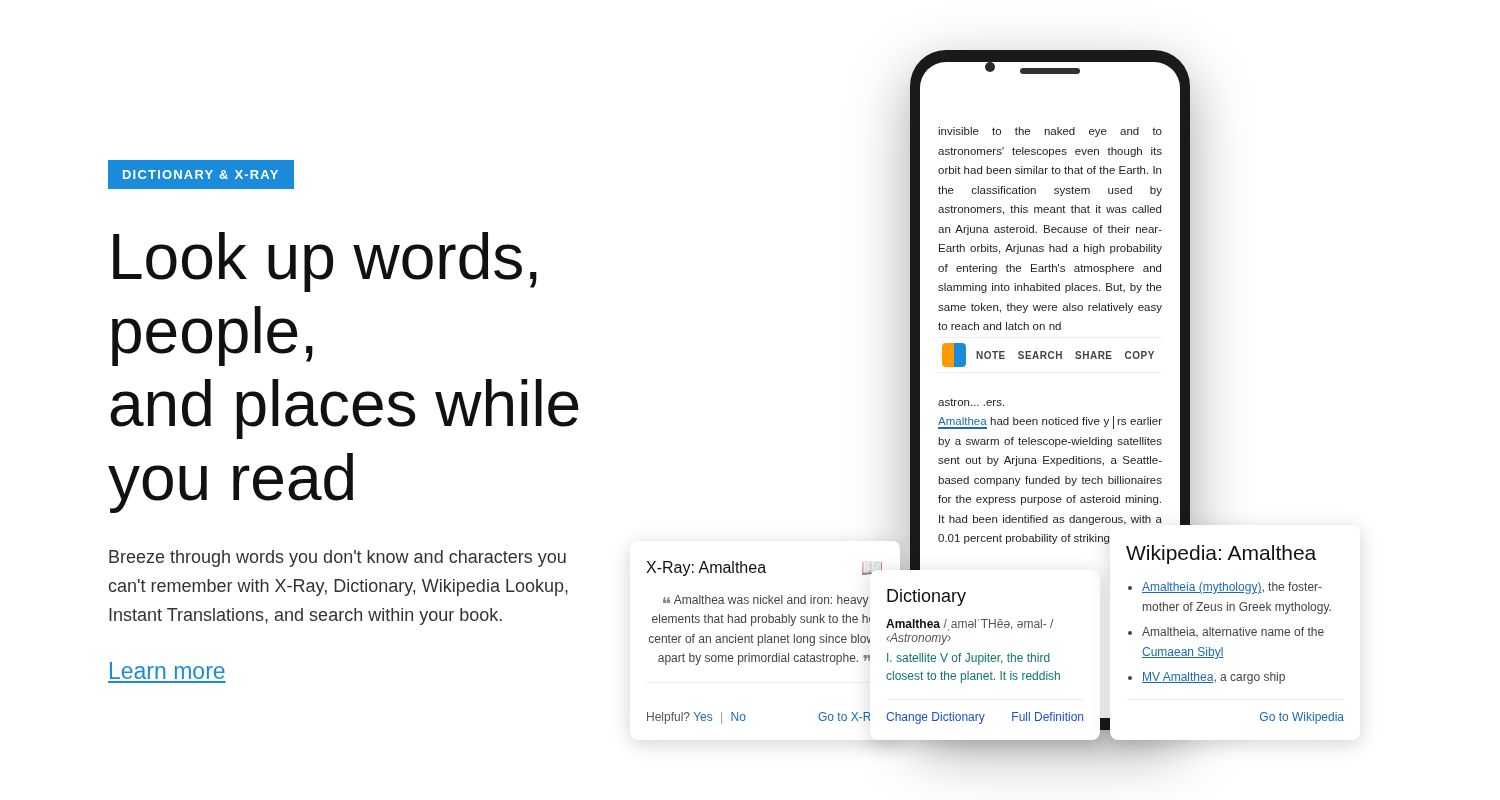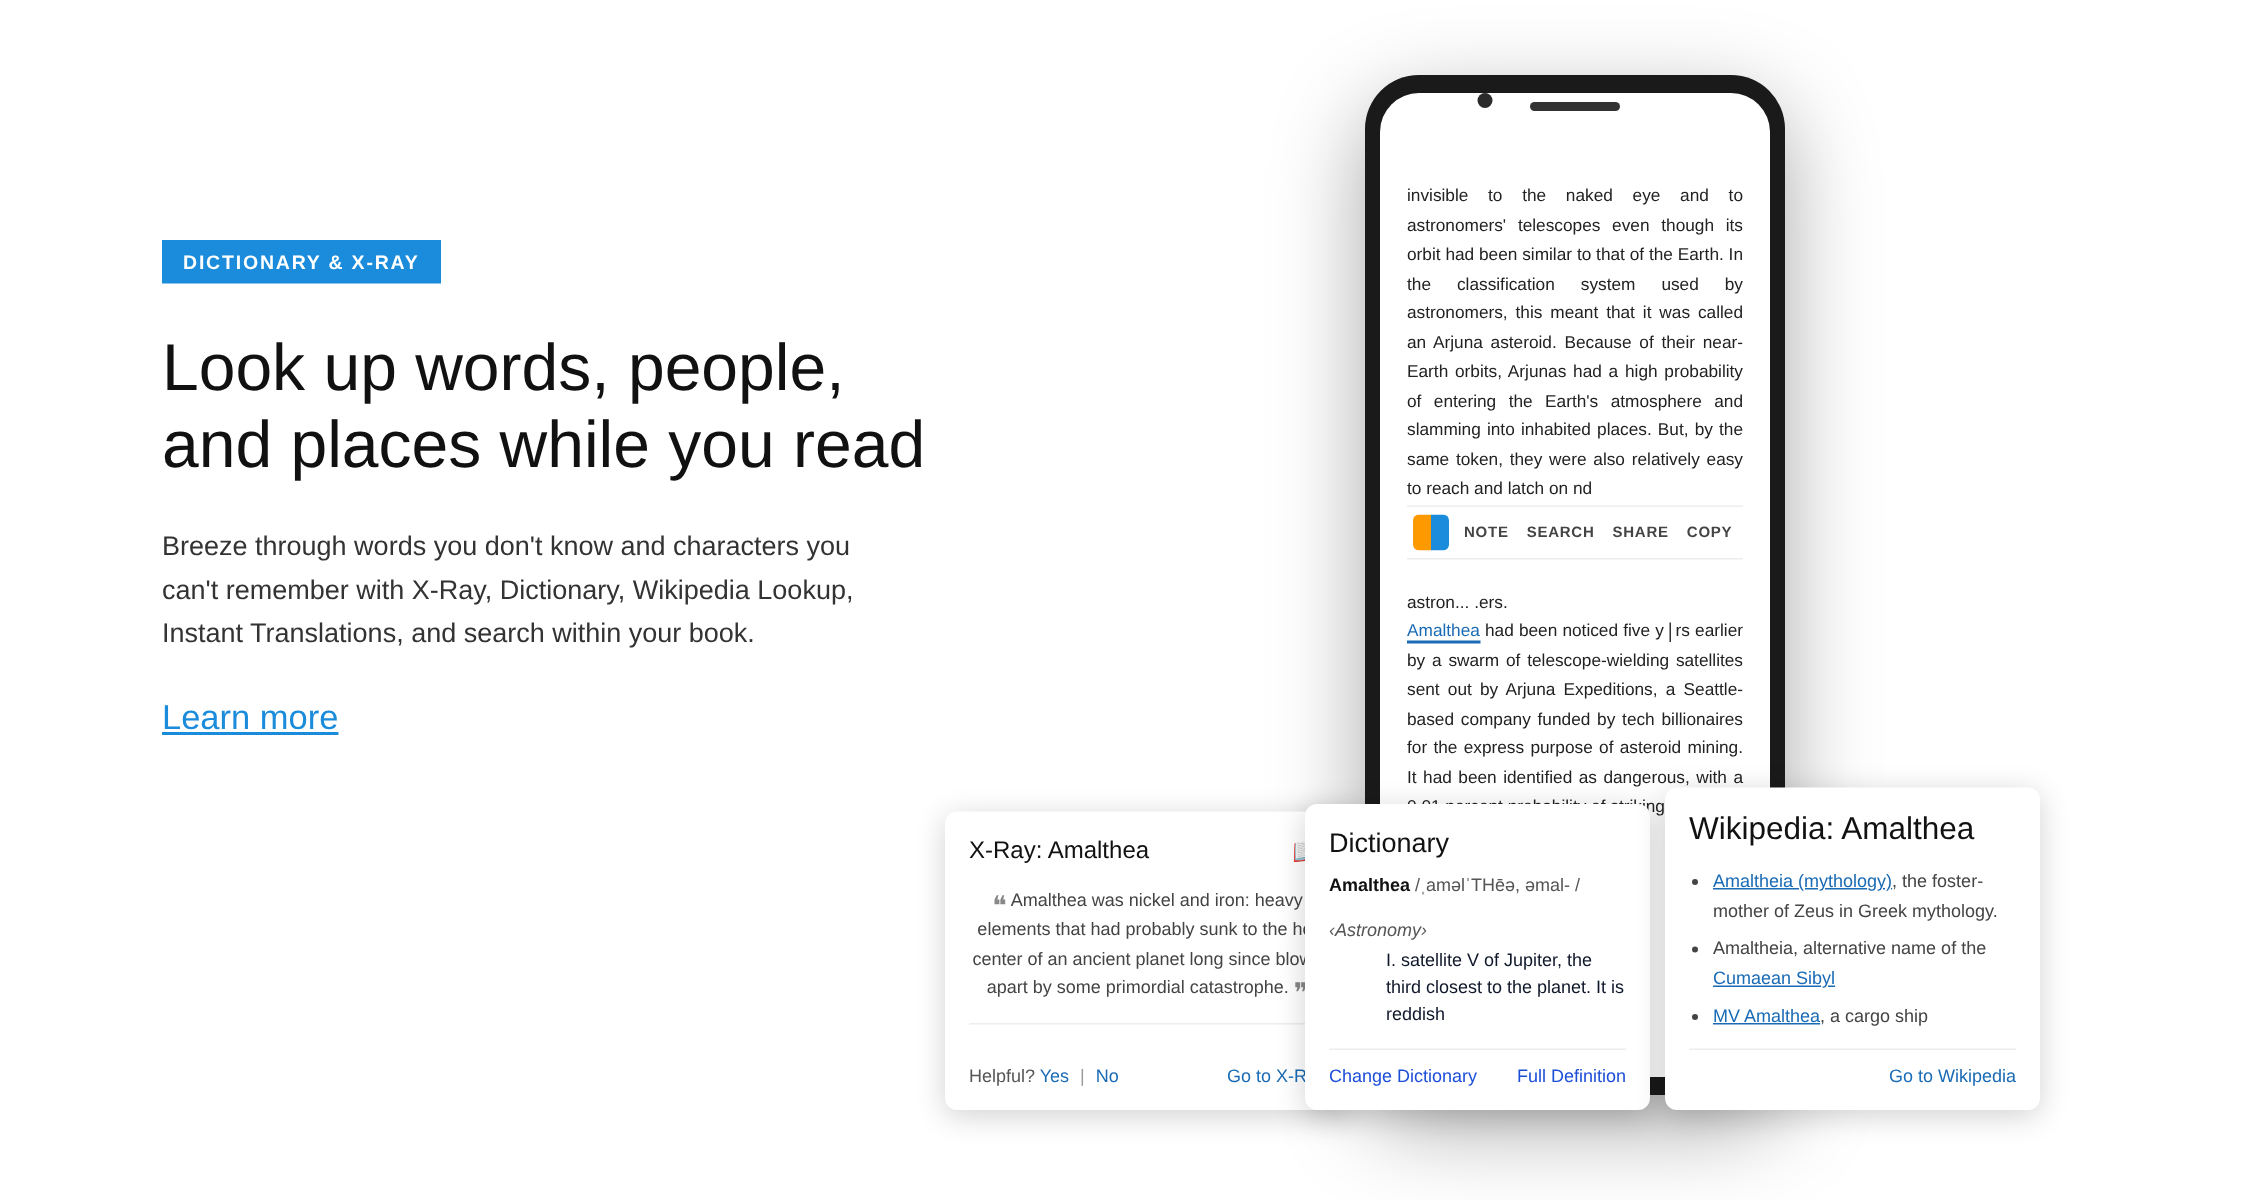--- a/index.html
+++ b/index.html
@@ -25,21 +25,21 @@
       background: #1a8cdb;
       color: #fff;
       font-size: 13px;
       font-weight: 700;
       letter-spacing: 1.2px;
       padding: 7px 14px;
       margin-bottom: 32px;
     }
 
     .headline {
-      font-size: 44px;
+      font-size: 64px;
       font-weight: 300;
       line-height: 1.15;
       color: #111;
       margin-bottom: 28px;
     }
 
     .subtext {
       font-size: 18px;
       line-height: 1.6;
       color: #333;
@@ -307,28 +307,26 @@
       font-weight: 700;
       color: #111;
     }
     .dict-pronunciation {
       color: #555;
       font-style: normal;
     }
     .dict-category {
       color: #555;
       font-style: italic;
-      margin-top: 16px;
     }
     .dict-definition {
-      color: #0f172a;
+      color: #0f766e;
       line-height: 1.5;
       margin-top: 4px;
       margin-bottom: 14px;
-      margin-left: 38px;
     }
 
     .dict-footer {
       display: flex;
       justify-content: space-between;
       border-top: 1px solid #eee;
       padding-top: 10px;
     }
 
     .dict-footer-link {

